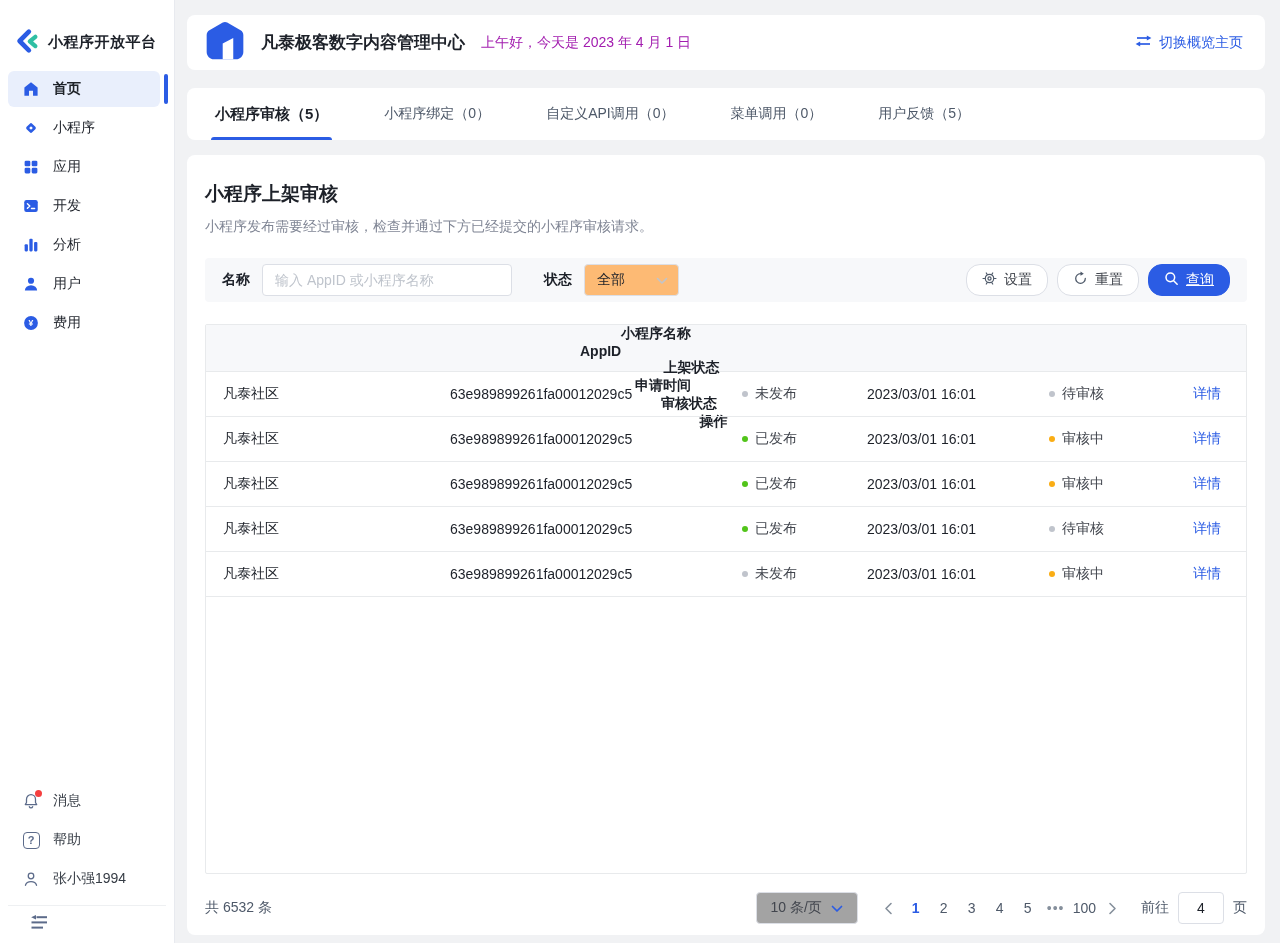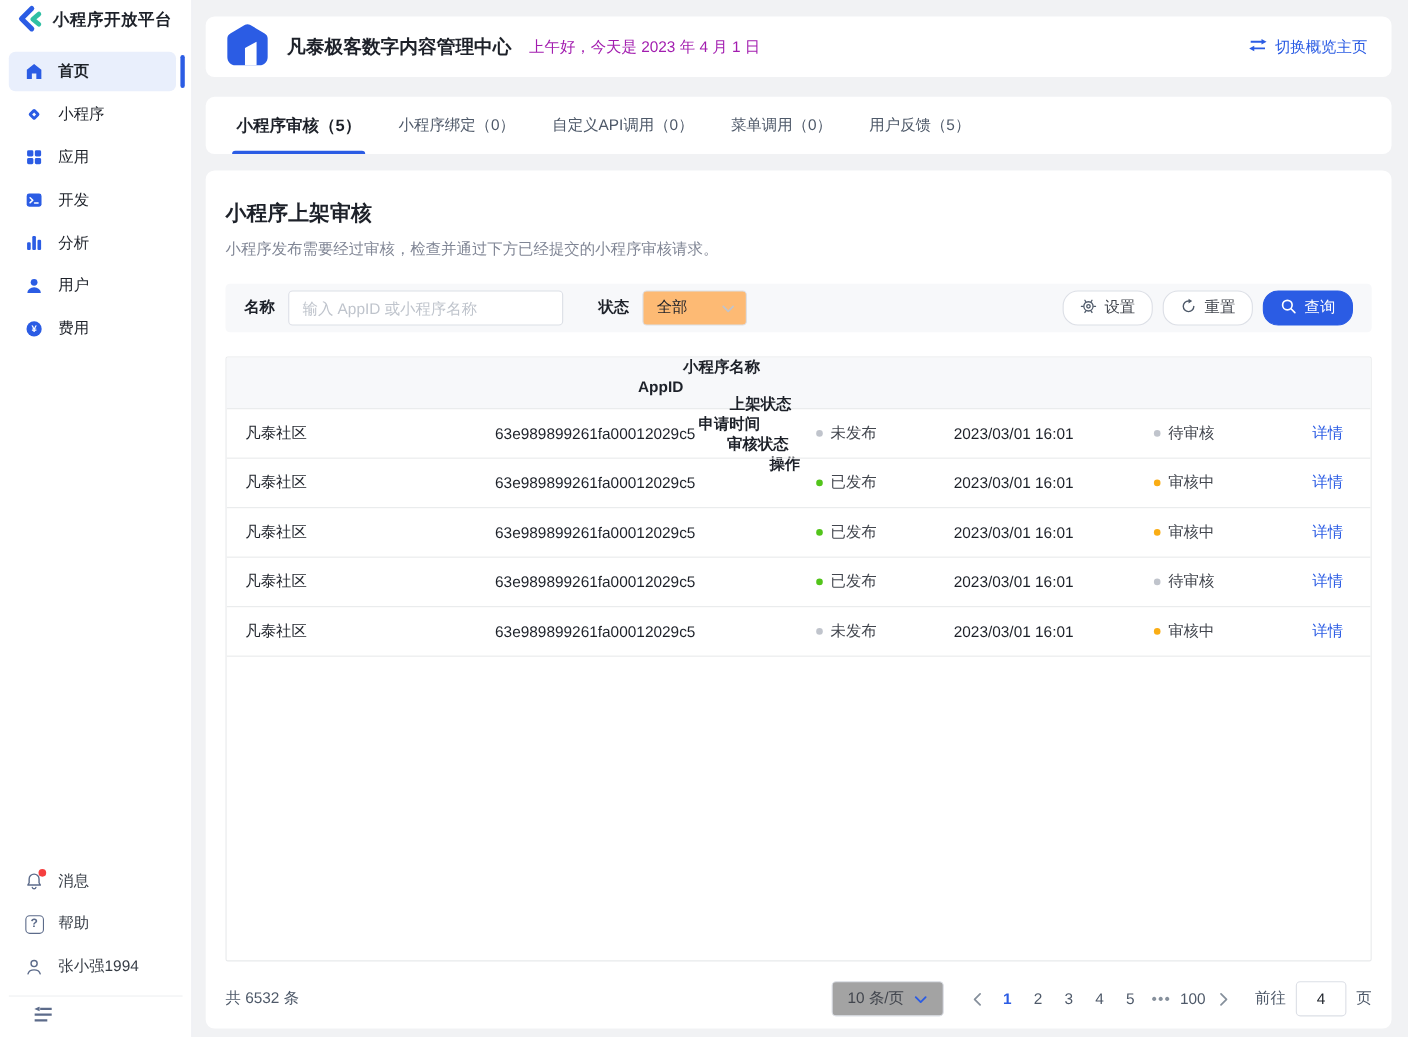--- a/index.html
+++ b/index.html
@@ -5,21 +5,21 @@
 <style>
   * { margin:0; padding:0; box-sizing:border-box; }
   html,body { width:1280px; height:943px; overflow:hidden;
     font-family:"Liberation Sans","DejaVu Sans",sans-serif;
     font-size:14px; color:#1d2129; background:#f1f2f4; }
   .app { display:flex; width:1280px; height:943px; }
 
   
   .sidebar { width:175px; height:943px; background:#fff; border-right:1px solid #e8eaef;
     display:flex; flex-direction:column; flex-shrink:0; }
-  .logo-row { display:flex; align-items:center; gap:8px; padding:4px 14px 10px 14px; }
+  .logo-row { display:flex; align-items:center; gap:8px; padding:28px 14px 10px 14px; }
   .logo-row .brand-text { font-size:15px; font-weight:700; letter-spacing:.5px; }
   .menu { padding:4px 8px 0 8px; }
   .menu-item { position:relative; display:flex; align-items:center; gap:13px; height:36px;
     margin:0 6px 3px 0; padding-left:14px; border-radius:6px; cursor:pointer; color:#1d2129; }
   .menu-item .mi-icon { width:18px; height:18px; display:flex; align-items:center; justify-content:center; }
   .menu-item.active { background:#e9effc; color:#1f2329; font-weight:600; }
   .menu-item.active .active-bar { position:absolute; right:-8px; top:3px; width:4px; height:30px;
     border-radius:3px; background:#2b5ce4; }
   .sidebar-bottom { margin-top:auto; padding:0 8px; }
   .sidebar-bottom .menu-item { color:#363c45; }
@@ -32,21 +32,21 @@
 
   
   .main { flex:1; padding:15px 15px 0 12px; display:flex; flex-direction:column; }
   .card { background:#fff; border-radius:8px; }
   .header-card { height:55px; display:flex; align-items:center; padding:0 22px 0 16px; }
   .header-title { font-size:17px; font-weight:700; margin-left:14px; }
   .greeting { font-size:14px; color:#a21caf; margin-left:16px; }
   .switch-link { margin-left:auto; display:flex; align-items:center; gap:7px; color:#2b5ce4;
     cursor:pointer; font-size:14px; }
 
-  .tabs-card { margin-top:18px; height:52px; display:flex; align-items:flex-start; gap:34px;
+  .tabs-card { margin-top:18px; height:52px; display:flex; align-items:flex-start; gap:56px;
     padding:0 28px; }
   .tab { position:relative; height:52px; display:flex; align-items:center; color:#4e5969;
     cursor:pointer; font-size:14px; }
   .tab.active { color:#1d2129; font-weight:700; font-size:15px; }
   .tab.active .tab-underline { position:absolute; left:-4px; right:-4px; bottom:0; height:3px;
     border-radius:3px 3px 0 0; background:#2b5ce4; }
 
   .content-card { margin-top:15px; height:780px; padding:26px 18px 0 18px; }
   .section-title { font-size:19px; font-weight:700; }
   .section-desc { margin-top:11px; color:#808695; }
@@ -59,21 +59,21 @@
     font-family:"Liberation Sans","DejaVu Sans",sans-serif; }
   .text-input::placeholder { color:#bfc4cc; }
   .f-status { margin-left:32px; }
   .select-box { width:95px; height:32px; border:1px solid #dcdfe6; border-radius:4px; background:#fdba74;
     display:flex; align-items:center; padding:0 10px 0 12px; cursor:pointer; }
   .select-box .sel-value { flex:1; }
   .filter-actions { margin-left:auto; display:flex; gap:9px; }
   .btn { height:32px; display:flex; align-items:center; gap:7px; padding:0 15px;
     border:1px solid #dcdfe6; border-radius:14px; background:#fff; color:#42464e;
     font-size:14px; cursor:pointer; font-family:inherit; }
-  .btn.primary { background:#2b5ce4; border-color:#2b5ce4; color:#fff; }
+  .btn.primary { background:#2b5ce4; border-color:#2b5ce4; color:#fff;text-decoration:underline; }
 
   .table-box { margin-top:22px; height:550px; border:1px solid #e8eaec; border-radius:2px;
     display:flex; flex-direction:column; overflow:hidden; }
   .t-row { display:flex; align-items:center; height:45px; border-bottom:1px solid #e8eaec;
     flex-shrink:0; }
   .t-head { height:47px; background:#f7f8fa; font-weight:700;flex-direction:column; }
   .c-name { width:244px; padding-left:17px; }
   .c-appid { width:292px; }
   .c-publish { width:125px; }
   .c-time { width:182px; }

